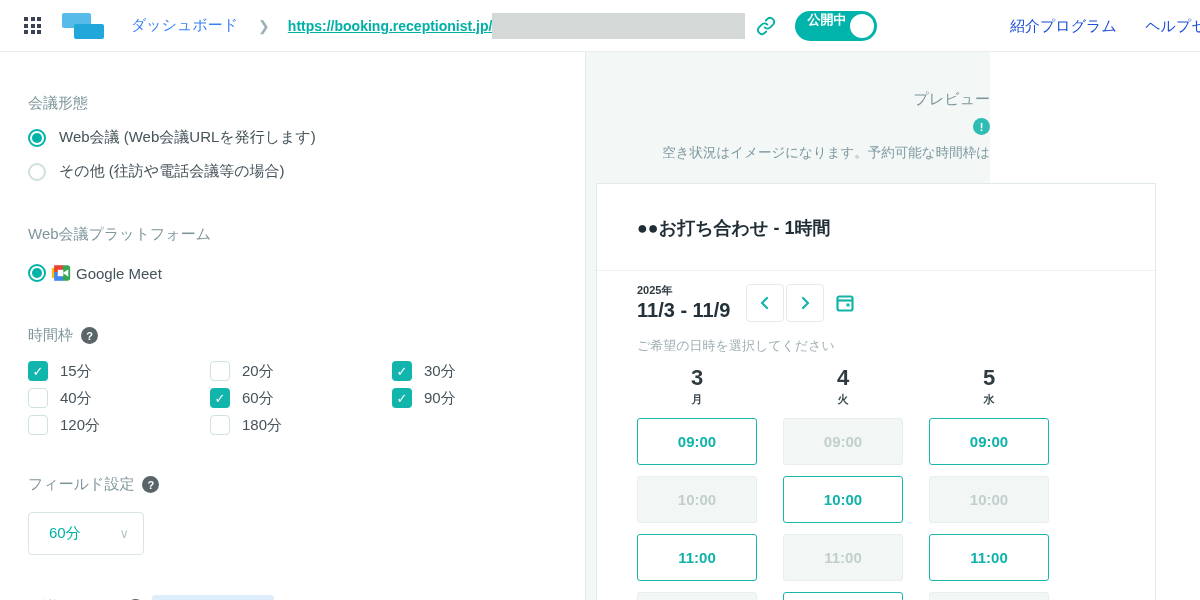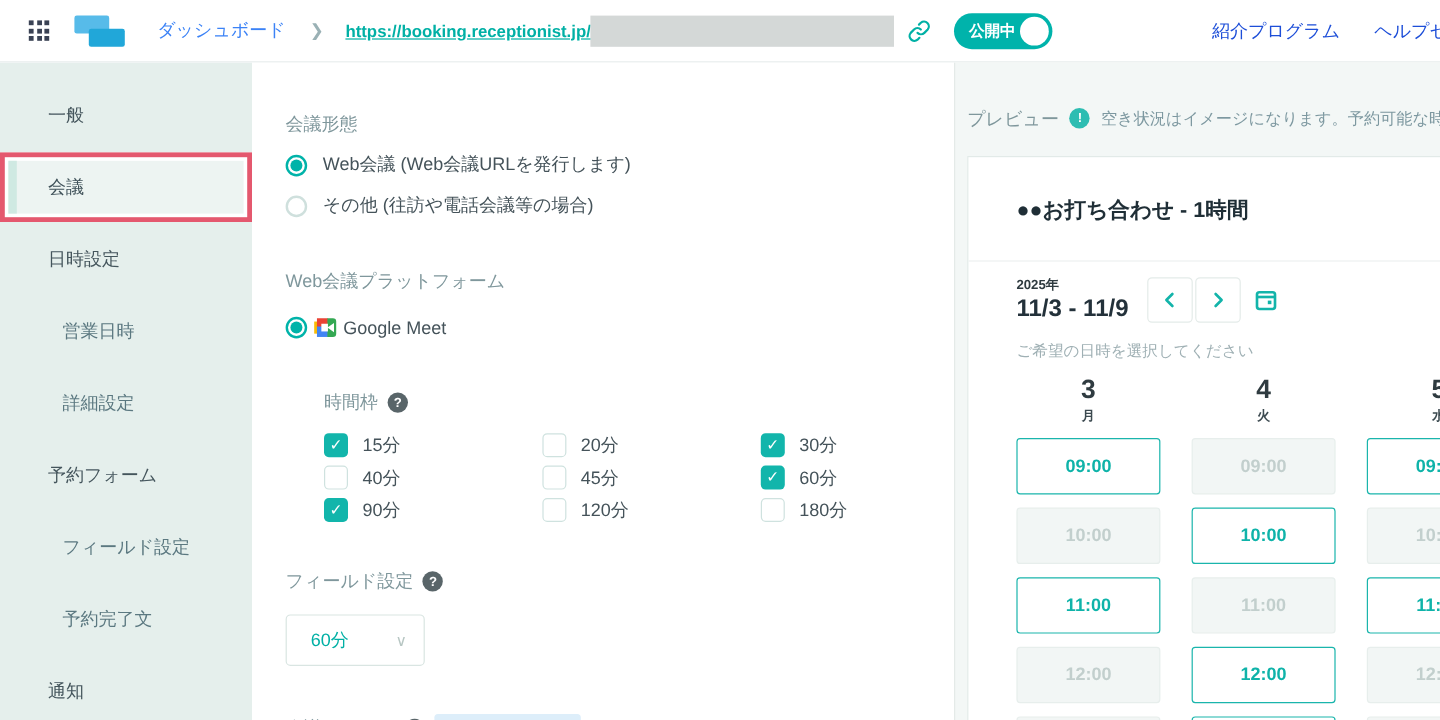--- a/index.html
+++ b/index.html
@@ -11,21 +11,21 @@
             border-bottom: 1px solid #e9eeee; position: relative; background: #fff; }
   .waffle { display: grid; grid-template-columns: repeat(3, 4px); grid-gap: 2.5px; cursor: pointer; }
   .waffle span { width: 4px; height: 4px; background: #3a4254; }
   .logo { margin-left: 20px; position: relative; width: 44px; height: 30px; }
   .breadcrumb { margin-left: 26px; color: #3b82f6; font-size: 15px; }
   .crumb-sep { margin-left: 20px; color: #9ab1b5; font-size: 14px; }
   .url-link { margin-left: 18px; color: #00b0a5; font-size: 14px; text-decoration: underline; white-space: nowrap; font-weight: bold; }
   .redacted { display: inline-block; width: 253px; height: 26px; background: #d4d8d7; vertical-align: middle; }
   .chain { margin-left: 10px; display: flex; }
   .toggle-pill { margin-left: 18px; width: 82px; height: 30px; border-radius: 15px; background: #00b3ab;
-                 display: flex; align-items: center; padding-left: 12px; position: relative; cursor: pointer; }
+                 display: flex; align-items: flex-start; padding-left: 12px; position: relative; cursor: pointer; }
   .toggle-pill .t-label { color: #fff; font-size: 13px; font-weight: bold; }
   .toggle-pill .knob { position: absolute; right: 3px; top: 3px; width: 24px; height: 24px; border-radius: 50%; background: #fff; }
   .header-links { position: absolute; left: 1010px; top: 17px; white-space: nowrap; }
   .header-links span { color: #1d4ed8; font-size: 15px; margin-right: 24px; cursor: pointer; }
 
   
   .layout { display: flex; height: 548px; }
 
   
   .sidebar { width: 210px; background: #e5efec; padding-top: 22px; flex-shrink: 0; }
@@ -61,21 +61,21 @@
   .select-box { margin-top: 18px; width: 116px; height: 43px; border: 1px solid #d9e5e2; border-radius: 4px;
                 background: #fff; display: flex; align-items: center; padding: 0 14px 0 20px;
                 justify-content: space-between; cursor: pointer; }
   .select-box .val { color: #00b0a5; font-size: 15px; }
   .select-box .chev { color: #b7c6c3; font-size: 13px; }
   .badge { background: #ddeefa; color: #57a8dd; font-size: 12px; font-weight: bold; padding: 4px 10px;
            border-radius: 3px; letter-spacing: 0.5px; }
 
   
   .preview { width: 405px; background: #f3f7f6; border-left: 1px solid #e4eae8; padding: 38px 0 0 10px; flex-shrink: 0; }
-  .pv-head { display: flex; align-items: flex-start; gap: 9px; white-space: nowrap; }
+  .pv-head { display: flex; align-items: flex-end; gap: 9px; white-space: nowrap; flex-direction: column; }
   .pv-label { color: #7f979c; font-size: 15px; }
   .info-ic { width: 17px; height: 17px; border-radius: 50%; background: #2dbdb2; color: #fff; font-size: 11px;
              font-weight: bold; display: flex; align-items: center; justify-content: center; flex-shrink: 0; }
   .pv-notice { color: #7d98a0; font-size: 13.5px; }
   .card { margin-top: 21px; width: 560px; background: #fff; border: 1px solid #e2eae8; }
   .card-title { padding: 32px 40px 30px 40px; border-bottom: 1px solid #edf1f0;
                 font-size: 18px; font-weight: bold; color: #1f2e36; }
   .card-body { padding: 12px 0 0 40px; }
   .date-row { display: flex; align-items: center; }
   .year { font-size: 11px; font-weight: bold; color: #2f3b40; }
@@ -131,33 +131,20 @@
     <span class="knob"></span>
   </div>
   <div class="header-links">
     <span>紹介プログラム</span>
     <span>ヘルプセンター</span>
   </div>
 </div>
 
 <div class="layout">
 
-  <div class="sidebar" id="sidebar-nav">
-      <div class="sb-item top">一般</div>
-      <div class="red-box">
-        <div class="sb-active"><span class="accent"></span>会議</div>
-      </div>
-      <div class="sb-item top">日時設定</div>
-      <div class="sb-item indent">営業日時</div>
-      <div class="sb-item indent">詳細設定</div>
-      <div class="sb-item top">予約フォーム</div>
-      <div class="sb-item indent">フィールド設定</div>
-      <div class="sb-item indent">予約完了文</div>
-      <div class="sb-item top">通知</div>
-    </div>
 
   <div class="main">
     <div class="sec-label">会議形態</div>
     <div class="radio-row">
       <span class="radio on"></span>
       <span class="radio-label">Web会議 (Web会議URLを発行します)</span>
     </div>
     <div class="radio-row">
       <span class="radio off"></span>
       <span class="radio-label">その他 (往訪や電話会議等の場合)</span>
@@ -174,45 +161,41 @@
             <rect x="4.5" y="11" width="10" height="9.5" fill="#4285f4"></rect>
             <path d="M14 3.5h5a3 3 0 0 1 3 3v11a3 3 0 0 1-3 3h-5z" fill="#34a853"></path>
             <rect x="8.5" y="8.5" width="6" height="7" fill="#ffffff"></rect>
             <polygon points="14,12 20,7.8 20,16.2" fill="#ffffff"></polygon>
           </svg>
         </span>
         <span class="radio-label">Google Meet</span>
       </div>
     </div>
 
-    <div class="sec" style="margin-top:42px;margin-left:32px;">
+    <div class="sec" style="margin-top:42px;">
       <div class="sec-label">
         <span>時間枠</span>
         <span class="qmark">?</span>
       </div>
       <div class="cb-grid" id="duration-grid">
           <div class="cb-row">
             <span class="cb checked">✓</span>
             <span class="radio-label">15分</span>
           </div>
           <div class="cb-row">
             <span class="cb un"></span>
             <span class="radio-label">20分</span>
           </div>
           <div class="cb-row">
             <span class="cb checked">✓</span>
             <span class="radio-label">30分</span>
           </div>
           <div class="cb-row">
             <span class="cb un"></span>
             <span class="radio-label">40分</span>
-          </div>
-          <div class="cb-row">
-            <span class="cb un"></span>
-            <span class="radio-label">45分</span>
           </div>
           <div class="cb-row">
             <span class="cb checked">✓</span>
             <span class="radio-label">60分</span>
           </div>
           <div class="cb-row">
             <span class="cb checked">✓</span>
             <span class="radio-label">90分</span>
           </div>
           <div class="cb-row">

